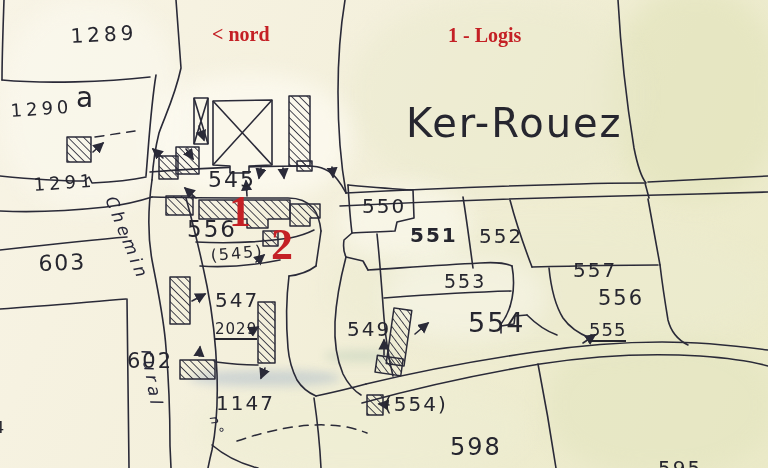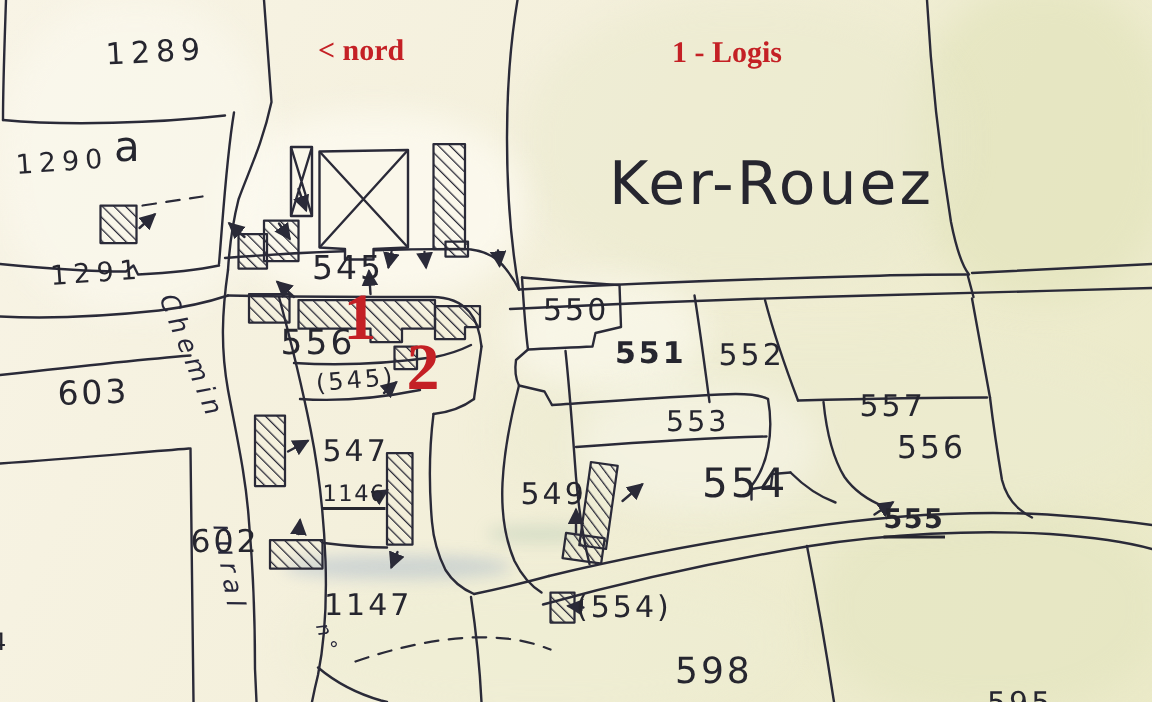--- a/index.html
+++ b/index.html
@@ -167,30 +167,30 @@
   <div class="lbl" style="left:70px;top:26px;font-size:20px;letter-spacing:4px;transform:rotate(-3deg);">1289</div>
   <div class="lbl" style="left:10px;top:102px;font-size:18px;letter-spacing:4px;transform:rotate(-4deg);">1290</div>
   <div class="lbl" style="left:76px;top:84px;font-size:28px;">a</div>
   <div class="lbl" style="left:33px;top:176px;font-size:18px;letter-spacing:4px;transform:rotate(-4deg);">1291</div>
   <div class="lbl" style="left:38px;top:253px;font-size:22px;transform:rotate(-2deg);">603</div>
   <div class="lbl" style="left:127px;top:351px;font-size:21px;">602</div>
   <div class="lbl" style="left:208px;top:169px;font-size:22px;">545</div>
   <div class="lbl" style="left:187px;top:218px;font-size:23px;">556</div>
   <div class="lbl" style="left:210px;top:248px;font-size:16px;transform:rotate(-5deg);">(545)</div>
   <div class="lbl" style="left:215px;top:290px;font-size:20px;text-align:right;">547</div>
-  <div class="lbl u" style="left:215px;top:322px;font-size:15px;letter-spacing:1px;">1146</div>
+  <div class="lbl u" style="left:215px;top:322px;font-size:15px;letter-spacing:1px;">2029</div>
   <div class="lbl" style="left:216px;top:393px;font-size:20px;">1147</div>
   <div class="lbl" style="left:362px;top:196px;font-size:20px;">550</div>
   <div class="lbl" style="left:410px;top:225px;font-size:20px;font-weight:bold;">551</div>
   <div class="lbl" style="left:479px;top:226px;font-size:20px;">552</div>
   <div class="lbl" style="left:573px;top:218px;font-size:20px;margin-top:42px;">557</div>
   <div class="lbl" style="left:444px;top:272px;font-size:19px;">553</div>
   <div class="lbl" style="left:598px;top:288px;font-size:21px;">556</div>
   <div class="lbl" style="left:468px;top:309px;font-size:27px;">554</div>
-  <div class="lbl u" style="left:589px;top:321px;font-size:18px;font-weight:bold;letter-spacing:1px;margin-top:17px;">555</div>
+  <div class="lbl u" style="left:589px;top:321px;font-size:18px;font-weight:normal;letter-spacing:1px;">555</div>
   <div class="lbl" style="left:384px;top:394px;font-size:20px;">(554)</div>
   <div class="lbl" style="left:337px;top:319px;font-size:20px;padding-left:10px;">549</div>
   <div class="lbl" style="left:450px;top:435px;font-size:24px;">598</div>
   <div class="lbl" style="left:658px;top:458px;font-size:20px;">595</div>
   <div class="lbl" style="left:-6px;top:420px;font-size:16px;">4</div>
 
   <div class="roadlbl" style="left:118px;top:194px;font-size:17px;transform:rotate(68deg);">Chemin</div>
   <div class="roadlbl" style="left:155px;top:348px;font-size:17px;transform:rotate(80deg);">rural</div>
   <div class="roadlbl" style="left:220px;top:414px;font-size:13px;transform:rotate(72deg);">n°</div>
 

